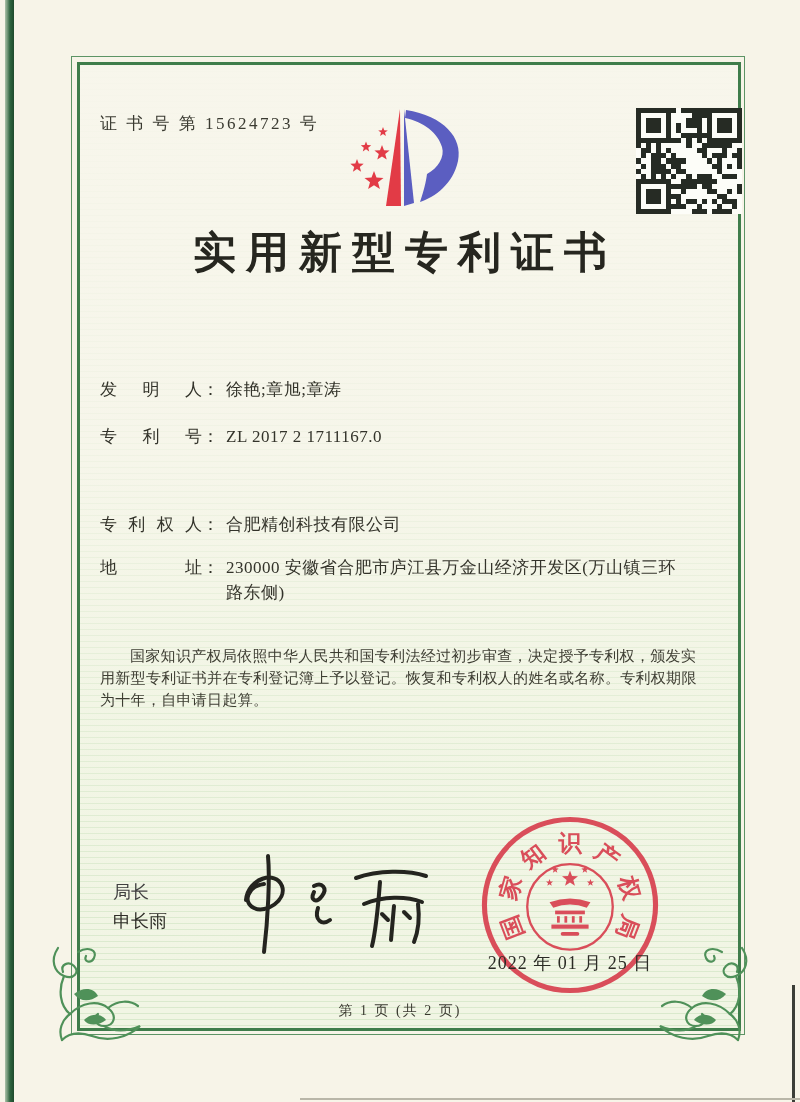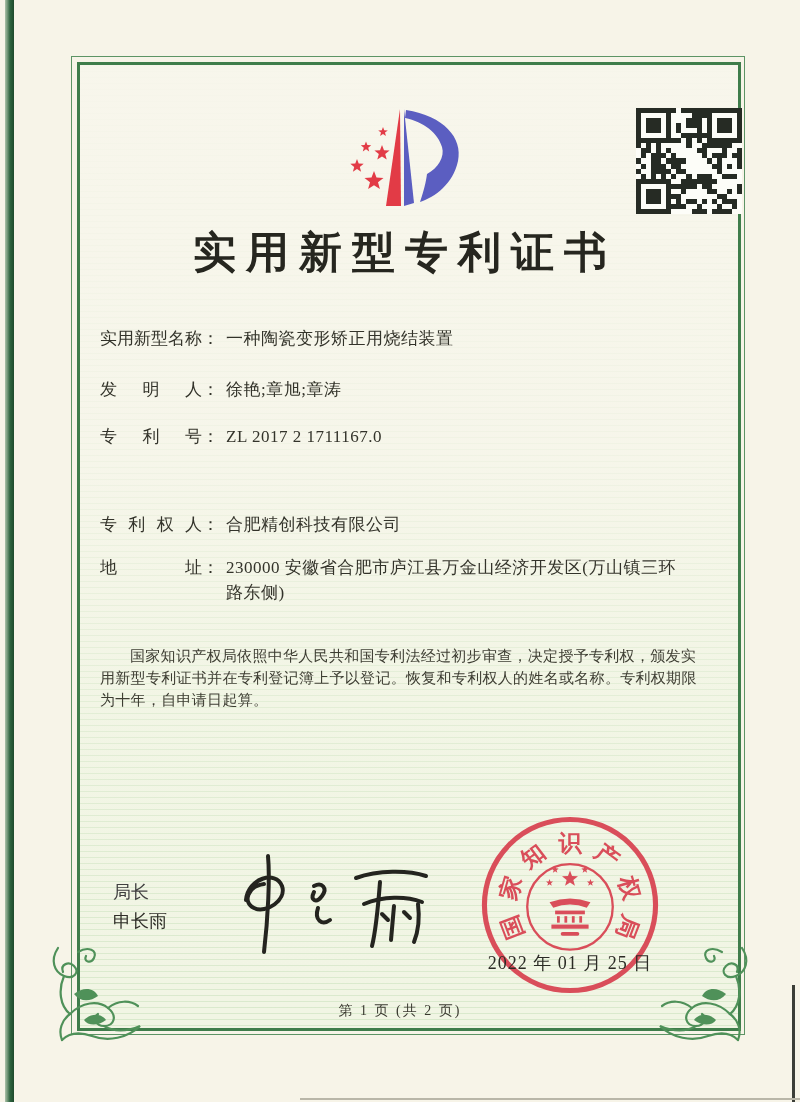--- a/index.html
+++ b/index.html
@@ -86,20 +86,21 @@
         <path d="M30,6 C40,0 50,4 46,12 C43,18 35,16 38,10" fill="none" stroke="#4f9159" stroke-width="2.2" stroke-linecap="round"></path>
         <path d="M16,30 C10,44 12,60 22,68 C14,74 10,84 14,94" fill="none" stroke="#4f9159" stroke-width="2.2" stroke-linecap="round"></path>
         <path d="M22,68 C34,56 50,54 60,62 C70,70 66,80 56,80 C48,80 44,72 50,68" fill="none" stroke="#4f9159" stroke-width="2.2" stroke-linecap="round"></path>
         <path d="M56,80 C66,86 78,86 92,80 C80,92 60,96 44,90 C30,85 20,88 14,94" fill="none" stroke="#4f9159" stroke-width="2.2" stroke-linecap="round"></path>
         <path d="M60,62 C70,54 82,54 90,60" fill="none" stroke="#4f9159" stroke-width="2.2" stroke-linecap="round"></path>
         <path d="M26,48 C36,40 46,42 50,50 C42,56 32,56 26,48 Z" fill="#4f9159"></path>
         <path d="M36,74 C44,66 54,68 58,74 C50,80 40,80 36,74 Z" fill="#4f9159"></path>
       </svg>
   </div>
 
+  <div class="cert-no">证 书 号 第 15624723 号</div>
 
   <svg class="logo" id="logo-svg" viewBox="0 0 132 114">
       <path d="M62,3 L48,100 L63,100 Z" fill="#e23b46"></path>
       <path d="M66,3 L66,100 L76,97 Z" fill="#5b5ec1"></path>
       <path d="M68,4 C106,10 125,32 120,55 C115,78 97,91 82,96 C86,84 88,76 89,68 C100,62 107,51 104,41 C100,27 86,16 67,12 Z" fill="#5b5ec1"></path>
       <polygon points="45.0,21.0 46.2,24.3 49.8,24.5 47.0,26.6 47.9,30.0 45.0,28.1 42.1,30.0 43.0,26.6 40.2,24.5 43.8,24.3" fill="#e23b46"></polygon>
       <polygon points="28.0,35.5 29.4,39.1 33.2,39.3 30.2,41.7 31.2,45.4 28.0,43.3 24.8,45.4 25.8,41.7 22.8,39.3 26.6,39.1" fill="#e23b46"></polygon>
       <polygon points="44.0,39.0 46.0,44.3 51.6,44.5 47.2,48.0 48.7,53.5 44.0,50.4 39.3,53.5 40.8,48.0 36.4,44.5 42.0,44.3" fill="#e23b46"></polygon>
       <polygon points="19.0,53.0 20.7,57.6 25.7,57.8 21.8,60.9 23.1,65.7 19.0,62.9 14.9,65.7 16.2,60.9 12.3,57.8 17.3,57.6" fill="#e23b46"></polygon>
       <polygon points="36.0,65.0 38.5,71.6 45.5,71.9 40.0,76.3 41.9,83.1 36.0,79.2 30.1,83.1 32.0,76.3 26.5,71.9 33.5,71.6" fill="#e23b46"></polygon>
@@ -544,23 +545,20 @@
       <div style="background: rgb(38, 43, 36);"></div>
       <div style="background: rgb(38, 43, 36);"></div>
       <div style="background: rgb(38, 43, 36);"></div>
       <div style="background: rgb(38, 43, 36);"></div>
       <div></div>
       <div></div>
     </div>
 
   <div class="title">实用新型专利证书</div>
 
-  <div class="field-row" style="top:327px">
-    <span class="flabel">实用新型名称</span><span class="fcolon">：</span><span class="fvalue">一种陶瓷变形矫正用烧结装置</span>
-  </div>
   <div class="field-row" style="top:378px">
     <span class="flabel">发明人</span><span class="fcolon">：</span><span class="fvalue">徐艳;章旭;章涛</span>
   </div>
   <div class="field-row" style="top:425px">
     <span class="flabel">专利号</span><span class="fcolon">：</span><span class="fvalue">ZL 2017 2 1711167.0</span>
   </div>
   <div class="field-row" style="top:513px">
     <span class="flabel">专利权人</span><span class="fcolon">：</span><span class="fvalue">合肥精创科技有限公司</span>
   </div>
   <div class="field-row" style="top:556px">

